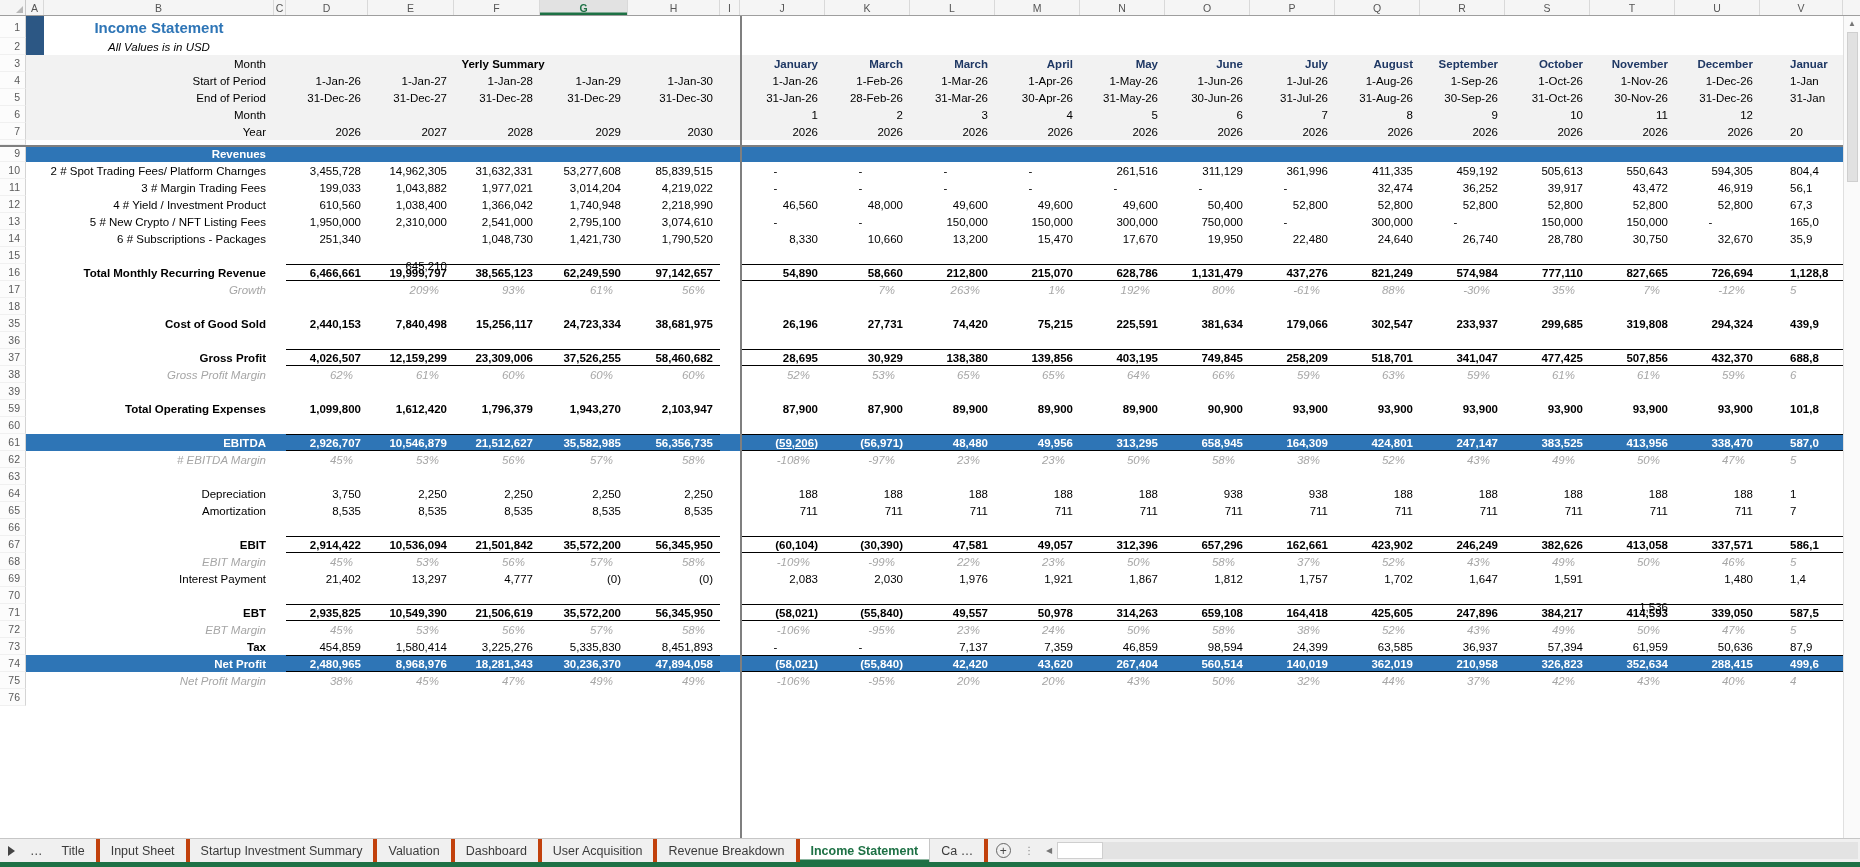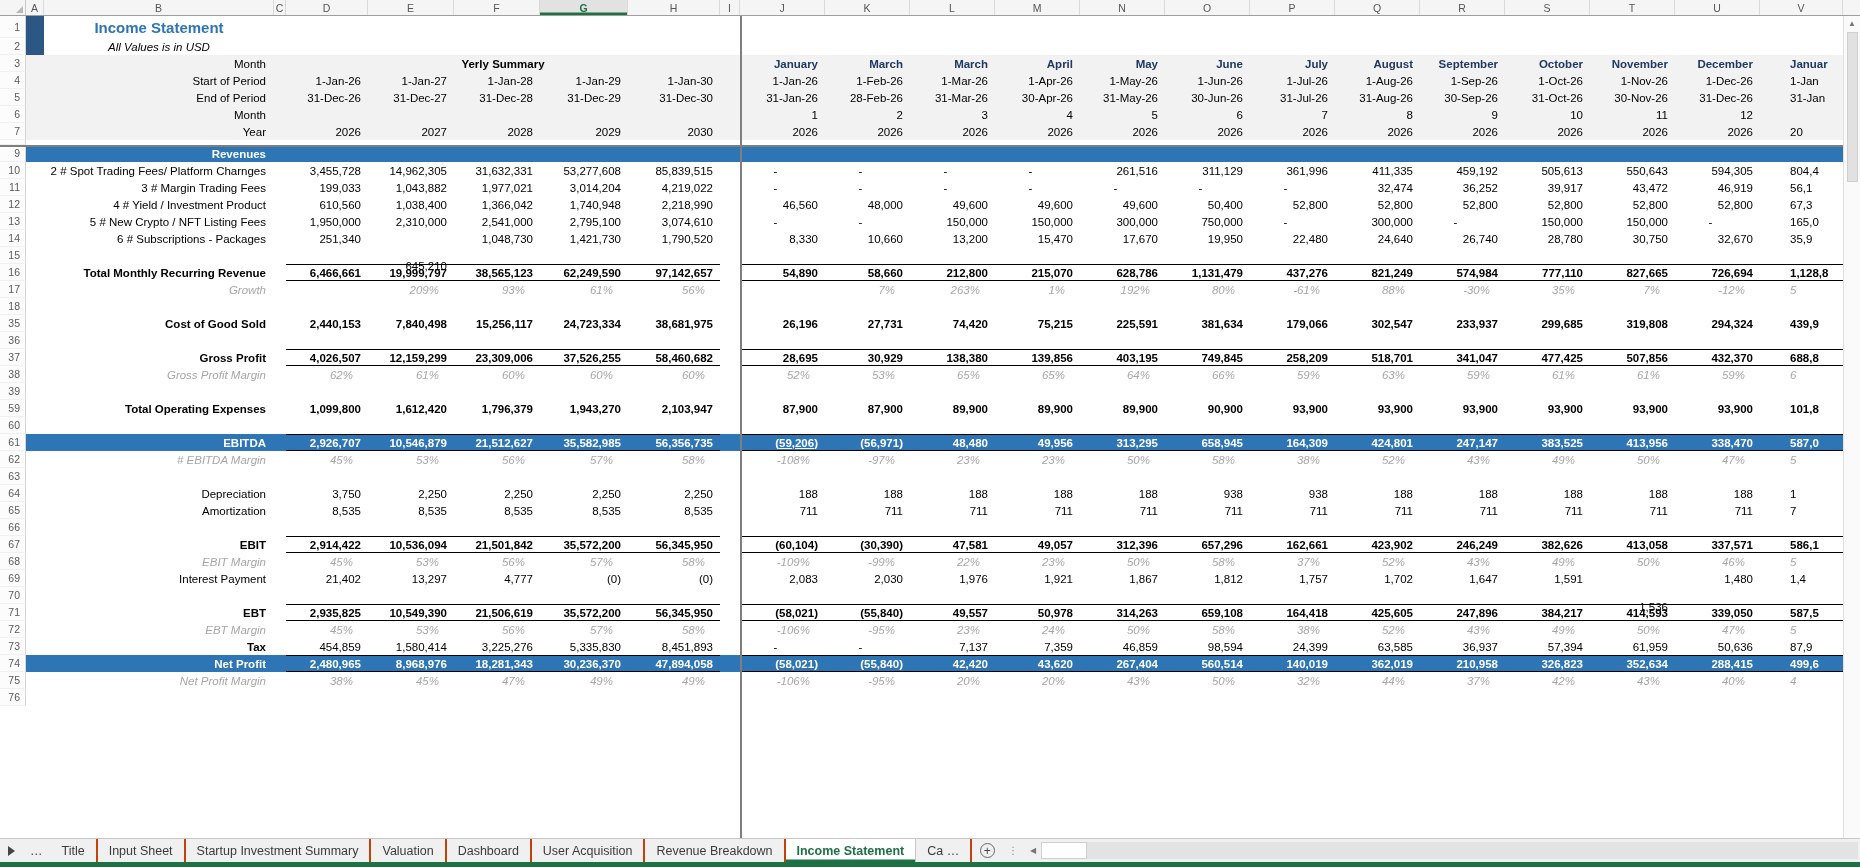--- a/index.html
+++ b/index.html
@@ -55,21 +55,21 @@
     border-left:1px solid #E0E0E0;z-index:6;display:flex;flex-direction:column;align-items:center;}
   .vscroll .arr{font-size:8px;color:#767676;padding-top:3px;height:14px;}
   .vscroll .thumb{width:11px;height:150px;background:#E1E1E1;border:1px solid #CFCFCF;margin-top:2px;}
   
   .tabbar{position:absolute;left:0;right:0;bottom:5px;height:24px;background:#F0F0F0;
     border-top:1px solid #C6C6C6;display:flex;align-items:stretch;font-size:12.5px;color:#333;z-index:7;}
   .navtri{width:22px;display:flex;align-items:center;justify-content:center;color:#217346;}
   .navtri::after{content:"";border-top:5px solid transparent;border-bottom:5px solid transparent;
     border-left:7px solid #444;}
   .tabellipsis{display:flex;align-items:center;padding:0 8px;color:#444;}
-  .tab{display:flex;align-items:center;padding:0 11px;border-right:2px solid #c2410c;
+  .tab{display:flex;align-items:center;padding:0 11px;border-right:4px solid #c2410c;
     color:#3b3b3b;cursor:pointer;}
   .tab.active{background:#fff;color:var(--green);font-weight:bold;
     box-shadow:inset 0 -2.5px 0 0 var(--green);border-right:1px solid #C6C6C6;}
   .tab.partial{color:#3b3b3b;}
   .addsheet{display:flex;align-items:center;justify-content:center;width:30px;}
   .addsheet .circle{width:15px;height:15px;border:1px solid #666;border-radius:50%;
     display:flex;align-items:center;justify-content:center;font-size:12px;color:#444;line-height:1;}
   .kebab{display:flex;align-items:center;padding:0 6px;color:#888;font-size:10px;letter-spacing:1px;}
   .hscroll{flex:1;display:flex;align-items:center;background:#F0F0F0;margin:3px 2px 3px 0;}
   .hscroll .harr{width:16px;height:100%;display:flex;align-items:center;justify-content:center;

